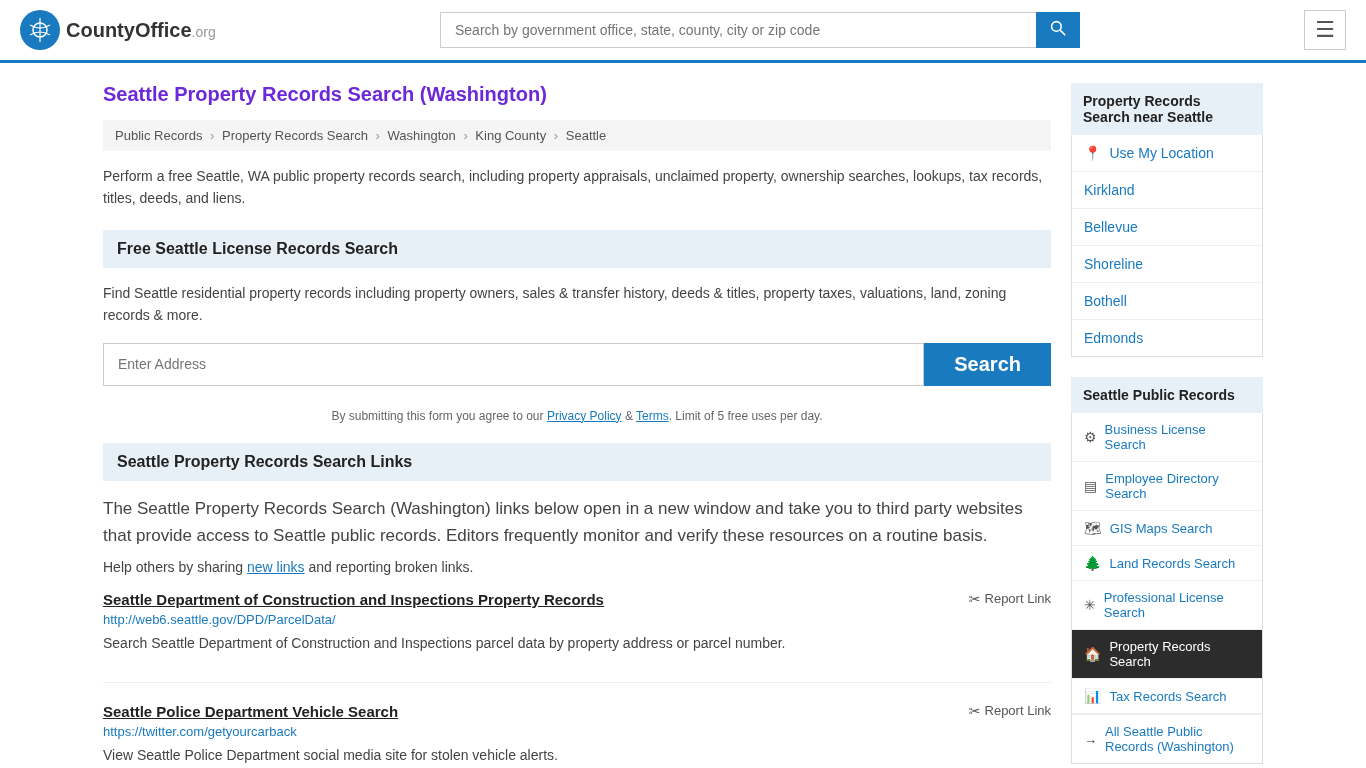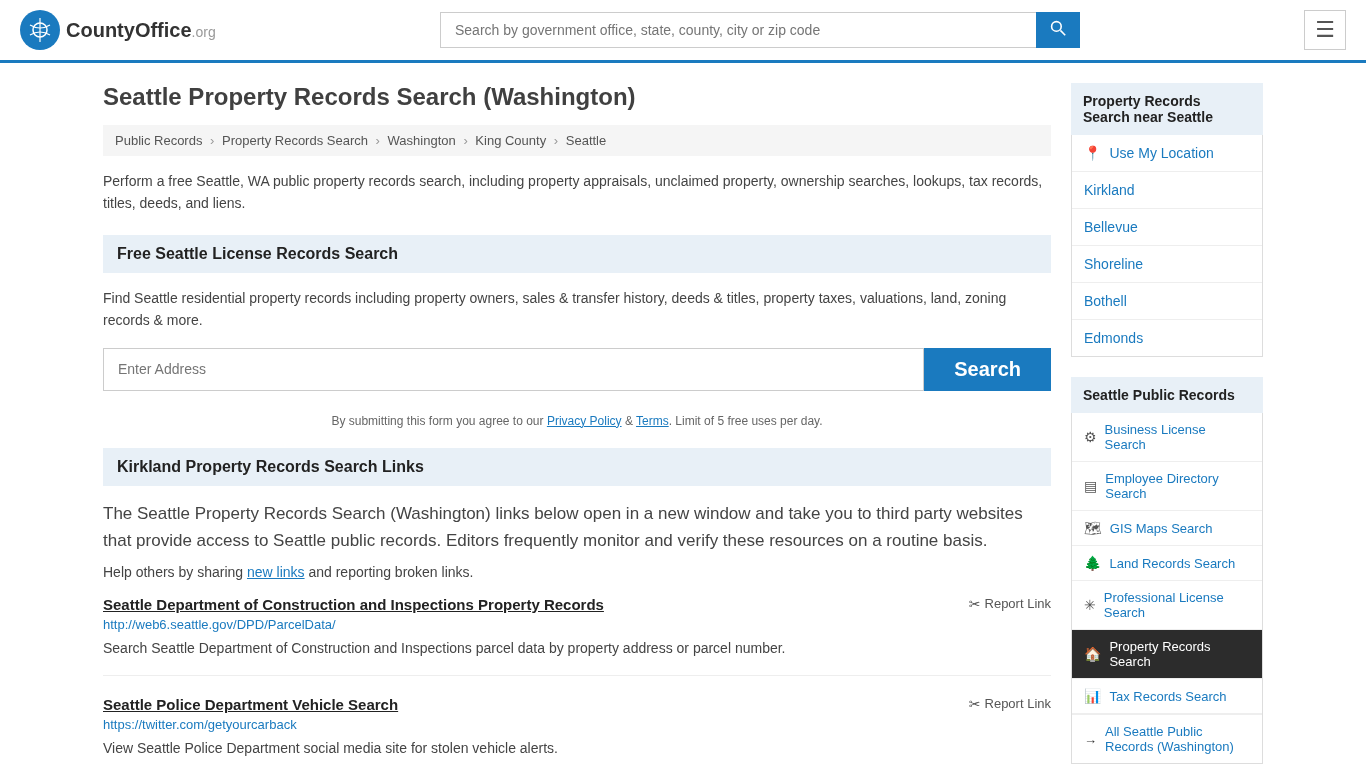--- a/index.html
+++ b/index.html
@@ -76,23 +76,23 @@
       margin: 0 auto;
       padding: 20px;
       gap: 20px;
     }
 
     
     .content {
       flex: 1;
     }
     .page-title {
-      font-size: 24px;
-      font-weight: bold;
-      color: #404040;
+      font-size: 20px;
+      font-weight: bold;
+      color: #6d28d9;
       margin-bottom: 14px;
     }
     .breadcrumb {
       background: #f5f5f5;
       padding: 8px 12px;
       font-size: 13px;
       color: #555;
       margin-bottom: 14px;
     }
     .breadcrumb a {
@@ -177,21 +177,21 @@
       margin-bottom: 16px;
     }
     .share-text a {
       color: #1a7abf;
       text-decoration: underline;
     }
 
     .record-link-item {
       margin-bottom: 20px;
       border-bottom: 1px solid #eee;
-      padding-bottom: 16px;
+      padding-bottom: 28px;
     }
     .record-link-title-row {
       display: flex;
       justify-content: space-between;
       align-items: flex-start;
       margin-bottom: 4px;
     }
     .record-link-title {
       font-size: 15px;
       font-weight: bold;
@@ -370,21 +370,21 @@
     <p class="section-desc">Find Seattle residential property records including property owners, sales &amp; transfer history, deeds &amp; titles, property taxes, valuations, land, zoning records &amp; more.</p>
 
     <div class="address-search-row">
       <input class="address-input" type="text" placeholder="Enter Address" style="">
       <button class="search-btn">Search</button>
     </div>
     <p class="form-disclaimer">
       By submitting this form you agree to our <a href="#">Privacy Policy</a> &amp; <a href="#">Terms</a>. Limit of 5 free uses per day.
     </p>
 
-    <div class="links-section-header">Kirkland Property Records Search Links</div>
+    <div class="links-section-header">Seattle Property Records Search Links</div>
     <p class="links-desc">The Seattle Property Records Search (Washington) links below open in a new window and take you to third party websites that provide access to Seattle public records. Editors frequently monitor and verify these resources on a routine basis.</p>
     <p class="share-text">
       Help others by sharing <a href="#">new links</a> and reporting broken links.
     </p>
 
     <div class="record-link-item">
       <div class="record-link-title-row">
         <div class="record-link-title">Seattle Department of Construction and Inspections Property Records</div>
         <div class="report-link">
           <span class="report-icon">✂</span>

